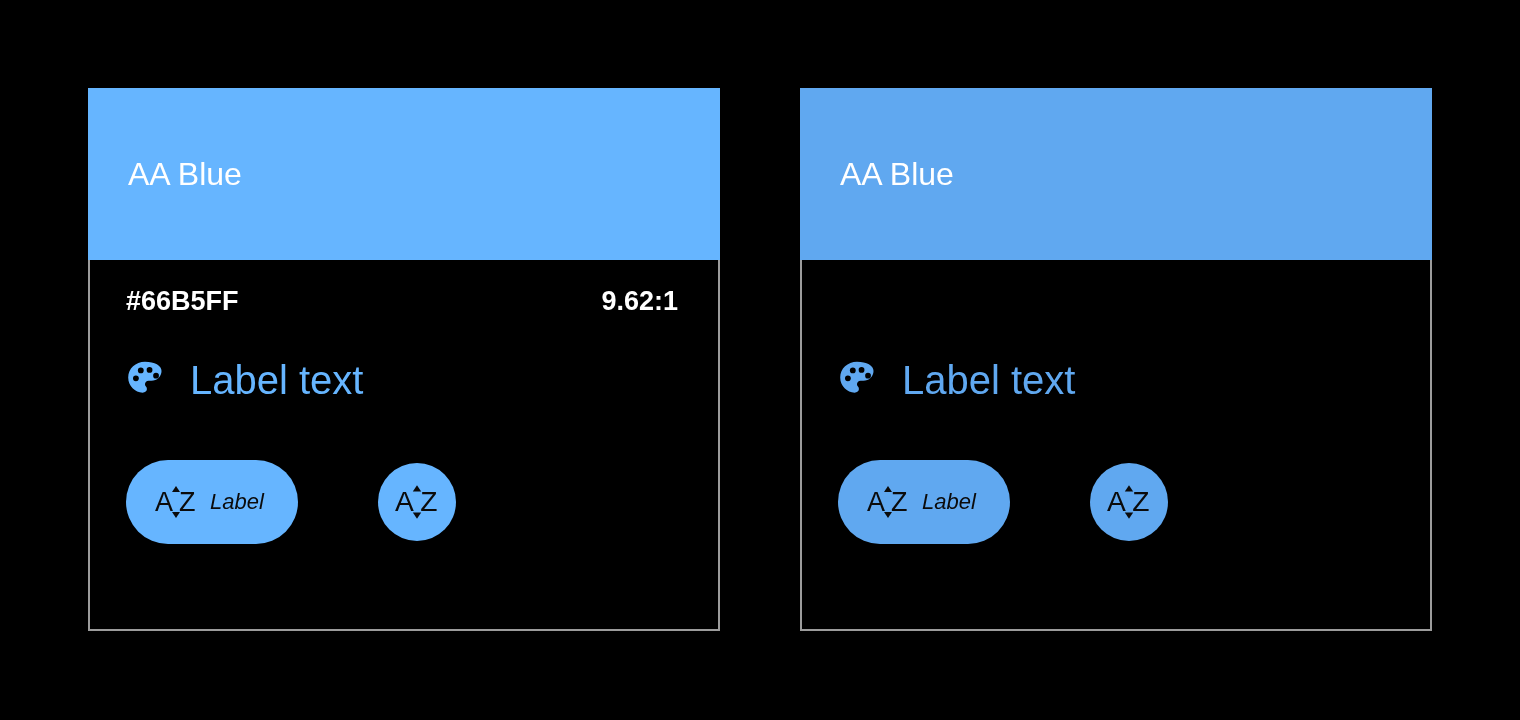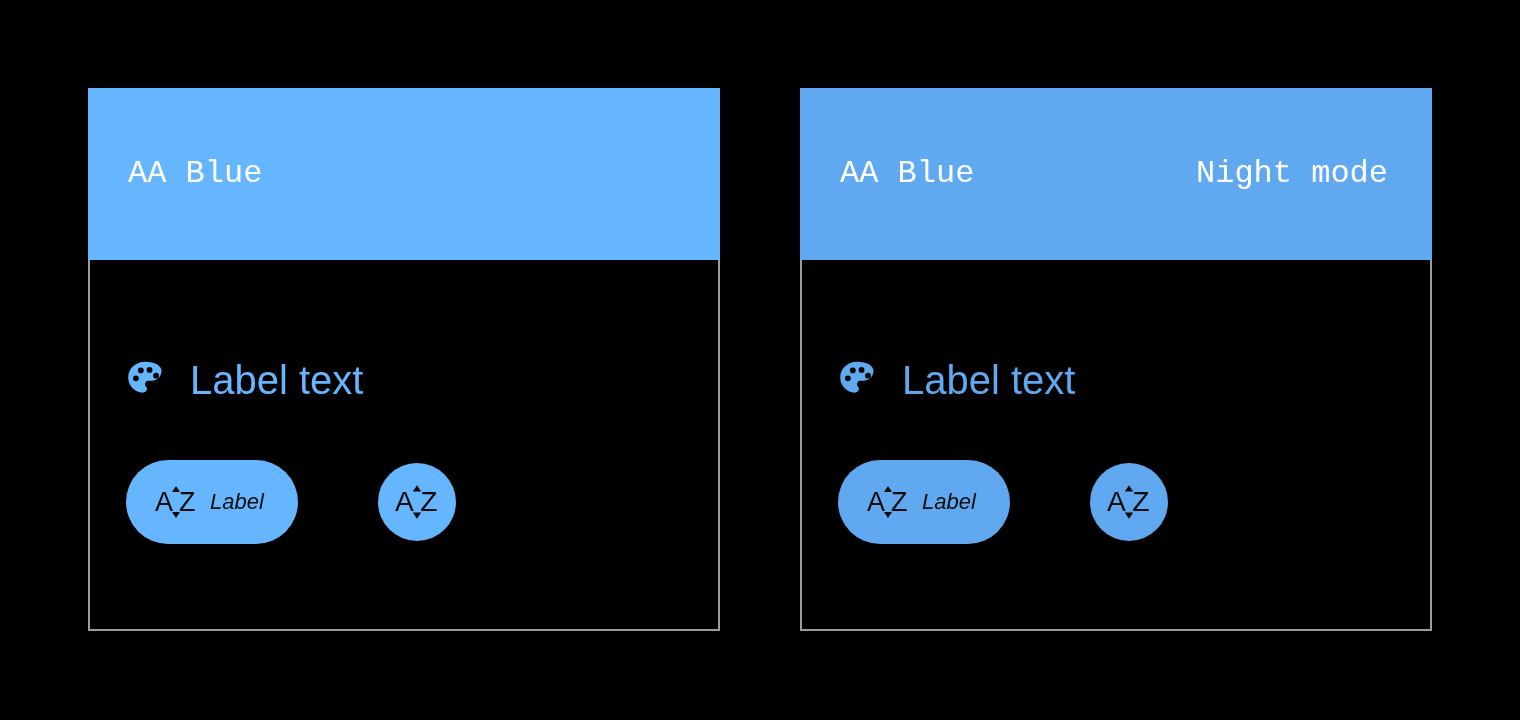--- a/index.html
+++ b/index.html
@@ -38,21 +38,20 @@
     align-items: center;
     justify-content: space-between;
     padding: 0 40px 0 40px;
   }
   .card-header .hdr-title,
   .card-header .hdr-mode {
     color: #ffffff;
     font-size: 32px;
     line-height: 1;
     white-space: nowrap;
-    font-family: Liberation Mono, monospace;
   }
   .card-header .hdr-mode {
     padding-right: 4px;
   }
 
   .card-body {
     height: 371px;
     box-sizing: border-box;
     background: #000000;
     border: 2px solid #9c9c9c;
@@ -155,20 +154,24 @@
 <div class="stage">
 
   <div class="card left">
 
     <div class="card-header" style="background: rgb(102, 181, 255);">
       <span class="hdr-title" style="color: rgb(255, 255, 255);">AA Blue</span>
     </div>
 
     <div class="card-body" style="background: rgb(0, 0, 0); border-color: rgb(156, 156, 156);">
 
+      <div class="spec-row">
+        <span class="spec-hex">#66B5FF</span>
+        <span class="spec-ratio">9.62:1</span>
+      </div>
 
       <div class="label-row">
         <svg class="palette-icon" viewBox="0 0 24 24">
           <path class="pal-body" d="M12 2.2C6.6 2.2 2.4 6.1 2.4 11.2c0 5 4 8.6 8.2 8.6 1.5 0 2.5-1 2.5-2.1 0-.55-.22-1-.57-1.36-.34-.36-.55-.8-.55-1.3 0-1.1.92-2 2.06-2h1.6c3.2 0 5.8-2.5 5.8-5.6 0-3.1-3.9-5.24-9.44-5.24z" fill="#66b5ff"></path>
           <circle class="pal-hole" cx="6.8" cy="11.6" r="1.65" fill="#000000"></circle>
           <circle class="pal-hole" cx="9.6" cy="7.1" r="1.65" fill="#000000"></circle>
           <circle class="pal-hole" cx="14.6" cy="6.8" r="1.65" fill="#000000"></circle>
           <circle class="pal-hole" cx="18.3" cy="10.1" r="1.65" fill="#000000"></circle>
         </svg>
         <span class="label-text" style="color: rgb(102, 181, 255);">Label text</span>
@@ -195,21 +198,20 @@
         </button>
       </div>
 
     </div>
   </div>
 
   <div class="card right">
 
     <div class="card-header" style="background: rgb(96, 168, 240);">
       <span class="hdr-title" style="color: rgb(255, 255, 255);">AA Blue</span>
-      <span class="hdr-mode" style="color: rgb(255, 255, 255);">Night mode</span>
     </div>
 
     <div class="card-body" style="background: rgb(0, 0, 0); border-color: rgb(156, 156, 156);">
 
 
       <div class="label-row">
         <svg class="palette-icon" viewBox="0 0 24 24">
           <path class="pal-body" d="M12 2.2C6.6 2.2 2.4 6.1 2.4 11.2c0 5 4 8.6 8.2 8.6 1.5 0 2.5-1 2.5-2.1 0-.55-.22-1-.57-1.36-.34-.36-.55-.8-.55-1.3 0-1.1.92-2 2.06-2h1.6c3.2 0 5.8-2.5 5.8-5.6 0-3.1-3.9-5.24-9.44-5.24z" fill="#60a8f0"></path>
           <circle class="pal-hole" cx="6.8" cy="11.6" r="1.65" fill="#000000"></circle>
           <circle class="pal-hole" cx="9.6" cy="7.1" r="1.65" fill="#000000"></circle>

